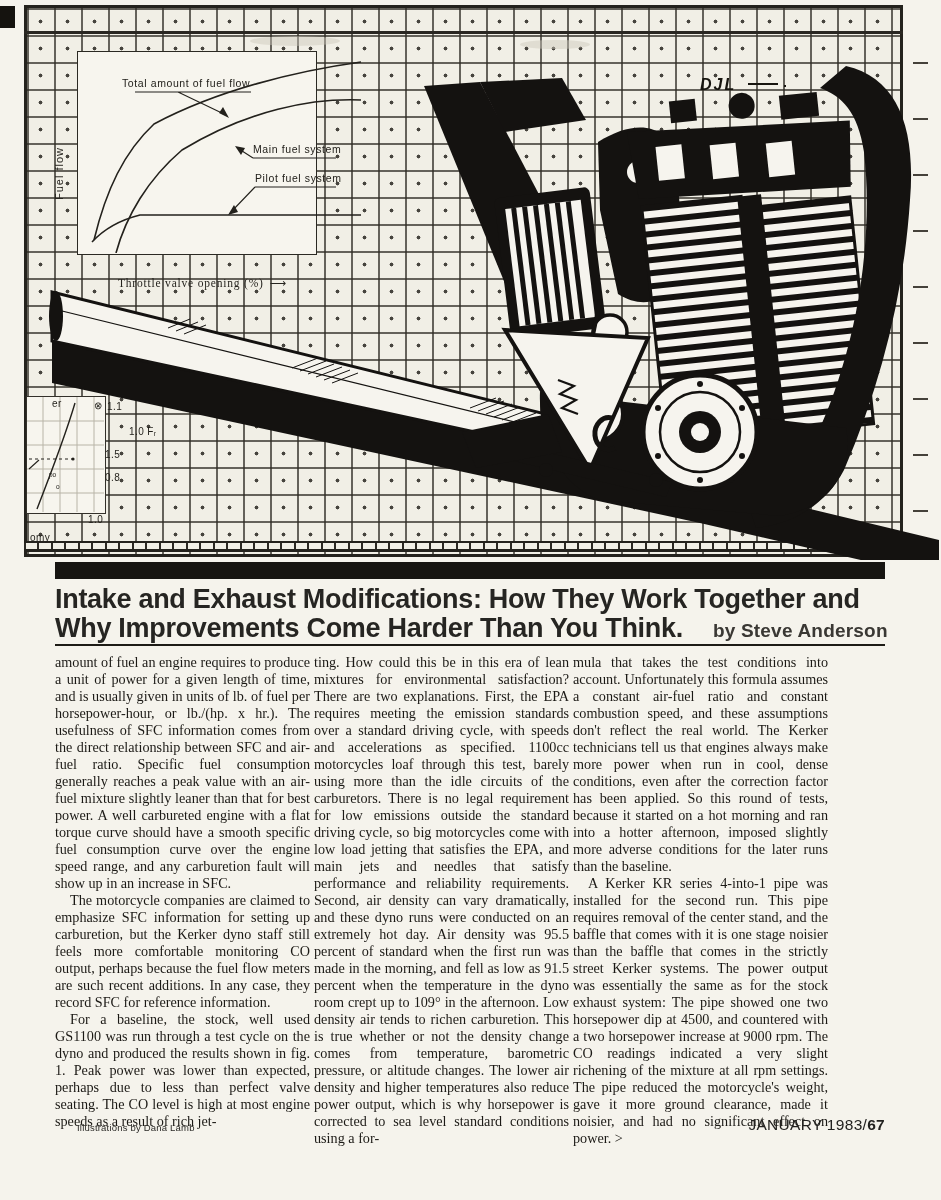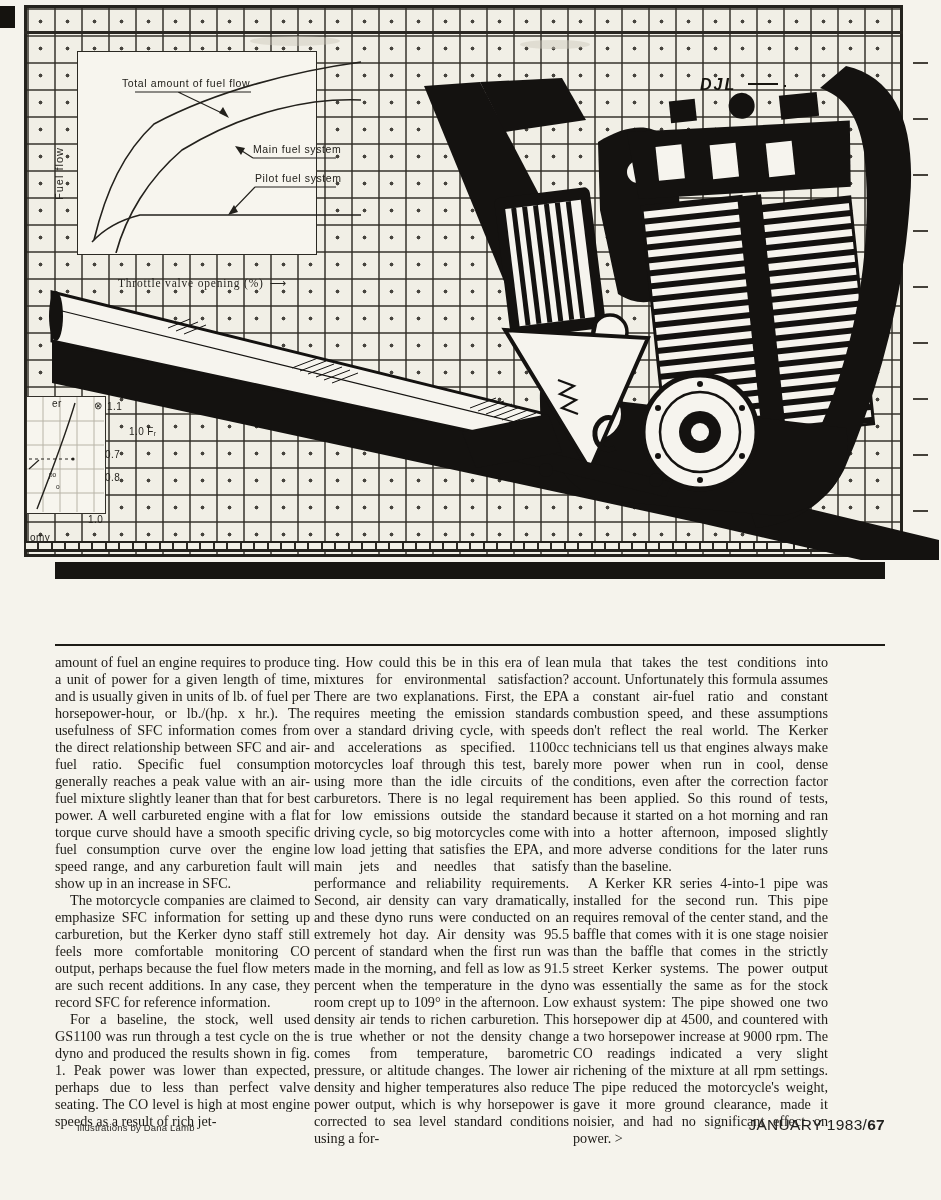--- a/index.html
+++ b/index.html
@@ -132,21 +132,21 @@
       <circle cx="46" cy="62" r="1.6" fill="#23211c"></circle>
       <path d="M2,72 L12,63" stroke="#23211c" stroke-width="1.1" fill="none"></path>
       <text x="22" y="80" font-size="6.5" fill="#23211c">po</text>
       <text x="29" y="92" font-size="6.5" fill="#23211c">o</text>
     </svg>
   </div>
   <span class="frag-label" style="left:29px;top:398px;margin-left:23px;">er</span>
   <span class="frag-label" style="left:94px;top:400px;">⊗</span>
   <span class="frag-label" style="left:107px;top:401px;">1.1</span>
   <span class="frag-label" style="left:105px;top:426px;margin-left:24px;">1.0 Fᵣ</span>
-  <span class="frag-label" style="left:105px;top:449px;">0.7</span>
+  <span class="frag-label" style="left:105px;top:449px;">1.5</span>
   <span class="frag-label" style="left:105px;top:472px;">0.8</span>
   <span class="frag-label" style="left:30px;top:492px;margin-top:40px;">omy</span>
   <span class="frag-label" style="left:88px;top:514px;text-align:right;">1.0</span>
 
   <svg class="engine-svg" viewBox="0 0 941 560">
     <defs>
       <pattern id="fins" width="10" height="13" patternUnits="userSpaceOnUse">
         <rect x="0" y="0" width="10" height="6" fill="#141210"></rect>
       </pattern>
       <pattern id="vhatch" width="6" height="8" patternUnits="userSpaceOnUse">
@@ -231,20 +231,22 @@
     <path d="M612,418 a14,16 0 1 0 3,30" fill="none" stroke="#141210" stroke-width="5"></path>
     <circle cx="546" cy="470" r="7" fill="#141210"></circle>
     <circle cx="656" cy="480" r="7" fill="#141210"></circle>
 
     <path d="M462,432 L548,414 L562,452 L476,468 Z" fill="#141210"></path>
   </svg>
 </div>
 
 <div class="black-bar"></div>
 <div class="headline">
+  <div>Intake and Exhaust Modifications:  How They Work Together and</div>
+  <div class="line2"><span>Why Improvements Come Harder Than You Think.</span><span class="byline">by Steve Anderson</span></div>
 </div>
 <div class="headline-rule"></div>
 
 <div class="article">
   <div class="col">
     <p>amount of fuel an engine requires to produce a unit of power for a given length of time, and is usually given in units of lb. of fuel per horsepower-hour, or lb./(hp. x hr.). The usefulness of SFC information comes from the direct relationship between SFC and air-fuel ratio. Specific fuel consumption generally reaches a peak value with an air-fuel mixture slightly leaner than that for best power. A well carbureted engine with a flat torque curve should have a smooth specific fuel consumption curve over the engine speed range, and any carburetion fault will show up in an increase in SFC.</p>
     <p class="indent">The motorcycle companies are claimed to emphasize SFC information for setting up carburetion, but the Kerker dyno staff still feels more comfortable monitoring CO output, perhaps because the fuel flow meters are such recent additions. In any case, they record SFC for reference information.</p>
     <p class="indent">For a baseline, the stock, well used GS1100 was run through a test cycle on the dyno and produced the results shown in fig. 1. Peak power was lower than expected, perhaps due to less than perfect valve seating. The CO level is high at most engine speeds as a result of rich jet-</p>
   </div>
   <div class="col">

